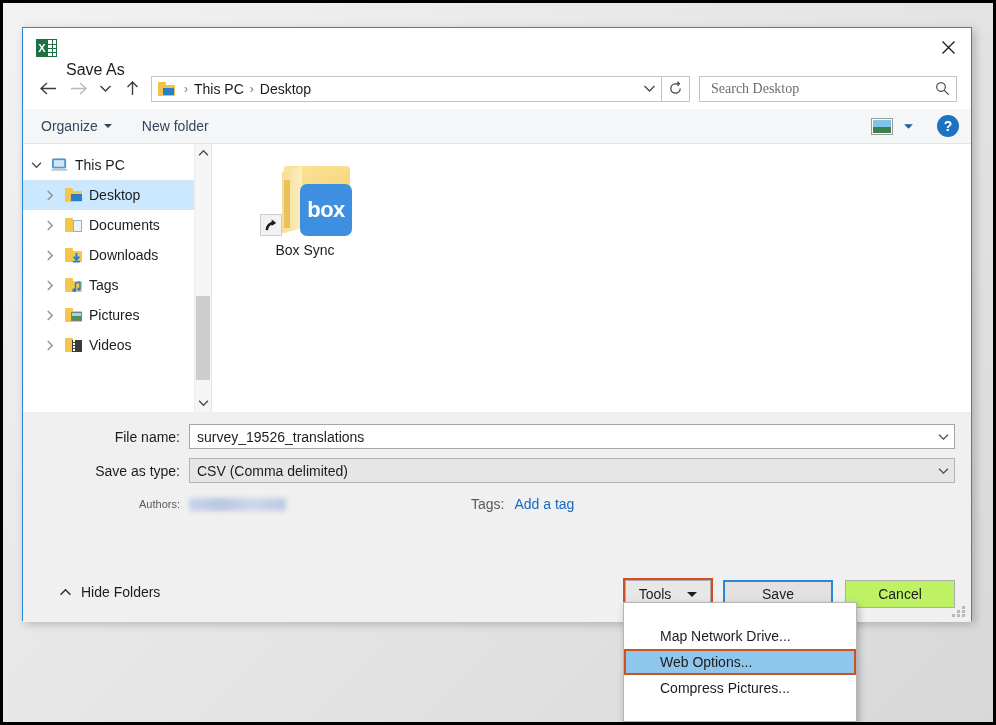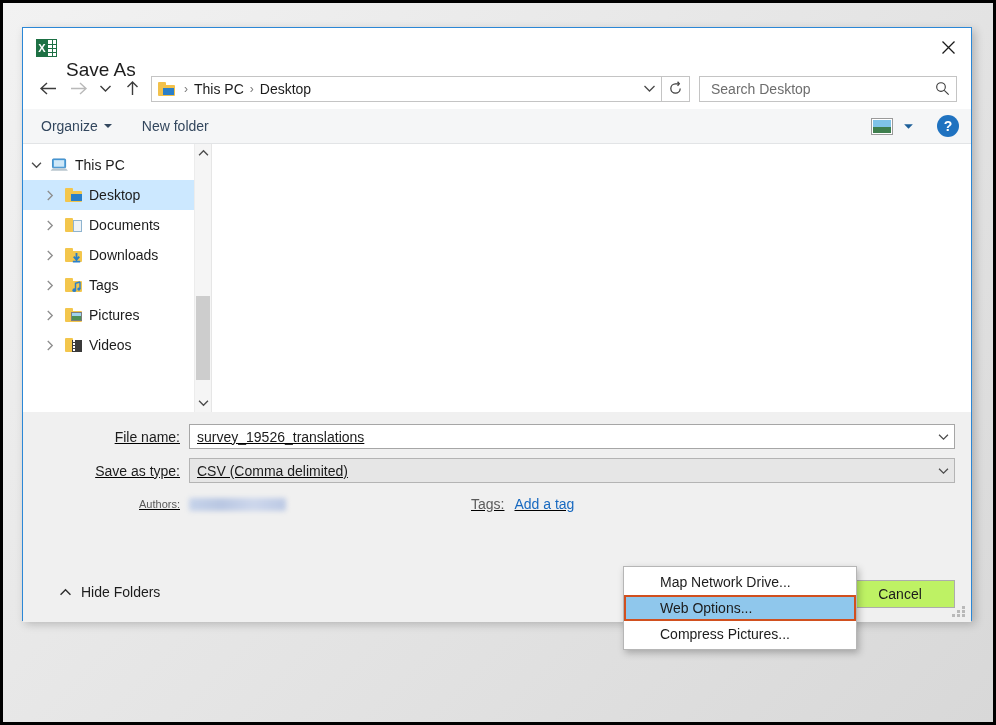--- a/index.html
+++ b/index.html
@@ -70,21 +70,21 @@
     content:""; position:absolute; left:0; top:4px;
     width:100%; height:1px; background:#1d7044;
     box-shadow: 0 4px 0 #1d7044, 0 8px 0 #1d7044;
   }
   .excel-icon .grid::after {
     content:""; position:absolute; left:4px; top:0;
     width:1px; height:100%; background:#1d7044;
   }
   .title-text {
     margin-left: 9px;
-    font-size: 19px;
+    font-size: 16px;
     color: #1d1d1d;
     margin-top: 44px;
   }
   .close-btn {
     position: absolute; right: 0; top: 0;
     width: 46px; height: 39px;
     display: flex; align-items: center; justify-content: center;
     cursor: default;
   }
   .close-btn svg { display:block; }
@@ -150,21 +150,21 @@
   .searchbox {
     width: 258px; height: 26px;
     margin-left: 9px;
     background:#fff; border:1px solid #c4c4c4;
     display:flex; align-items:center;
     padding: 0 6px 0 9px;
   }
   .searchbox input {
     flex:1; border:none; outline:none;
     font-size: 14px; color:#c2410c;
-    font-family: Liberation Sans, sans-serif;
+    font-family: Liberation Serif, serif;
     background: transparent;
     min-width:0;
   }
   .searchbox input::placeholder { color:#6d6d6d; }
 
   
   .commandbar {
     height: 35px;
     background: #f5f6f7;
     border-bottom: 1px solid #e2e4e6;
@@ -307,21 +307,20 @@
     margin-top: 6px;
     font-size: 14px; color:#1c1c1c;
   }
 
   
   .formarea {
     background:#f0f0f0;
     padding: 12px 0 0 0;
     position:relative;
     height: 210px;
-    text-decoration: underline;
   }
   .form-row {
     display:flex; align-items:center;
     margin-bottom: 9px;
     padding: 0 16px;
   }
   .form-label {
     width: 150px; text-align:right;
     font-size:14px; color:#1c1c1c;
     padding-right: 9px;
@@ -408,26 +407,26 @@
     position:absolute; right: 5px; bottom: 4px;
     width: 14px; height: 12px;
   }
   .grip i {
     position:absolute; width:3px;height:3px;background:#b9b9b9;
   }
 
   
   #tools-menu {
     position:absolute;
-    left: 620px; top: 563px;
+    left: 620px; top: 599px;
     width: 234px;
     background:#ffffff;
     border:1px solid #b6b6b6;
     box-shadow: 2px 3px 7px rgba(0,0,0,.25);
-    padding: 2px 0;
+    padding: 20px 0;
     z-index: 40;
   }
   .menu-item {
     height: 26px;
     display:flex; align-items:center;
     padding-left: 36px;
     font-size:14px; color:#1c1c1c;
     cursor: default;
   }
   .menu-item.highlighted {
@@ -676,20 +675,37 @@
           </div>
           <div class="vs-thumb"></div>
           <div class="vs-arrow bottom">
             <svg width="11" height="8" viewBox="0 0 12 9">
               <path d="M1 2 L6 7 L11 2" stroke="#4b4b4b" stroke-width="1.5" fill="none"></path>
             </svg>
           </div>
         </div>
       </div>
 
+      <div class="filepane">
+        <div class="file-item">
+          <div class="bigfolder">
+            <i class="back"></i>
+            <i class="spine"></i>
+            <i class="front"></i>
+            <span class="boxlogo">box</span>
+            <span class="shortcut-arrow">
+              <svg width="15" height="15" viewBox="0 0 16 16">
+                <path d="M3 13 Q3.5 5.5 11 5" stroke="#1d1d1d" stroke-width="2.6" fill="none"></path>
+                <path d="M8.2 1.6 L13 5.2 L8 8.6 Z" fill="#1d1d1d"></path>
+              </svg>
+            </span>
+          </div>
+          <span class="file-label">Box Sync</span>
+        </div>
+      </div>
     </div>
 
     <div class="formarea">
 
       <div class="form-row">
         <span class="form-label">File name:</span>
         <span class="combo white">
           <span class="val">survey_19526_translations</span>
           <span class="cv">
             <svg width="11" height="8" viewBox="0 0 12 9">

